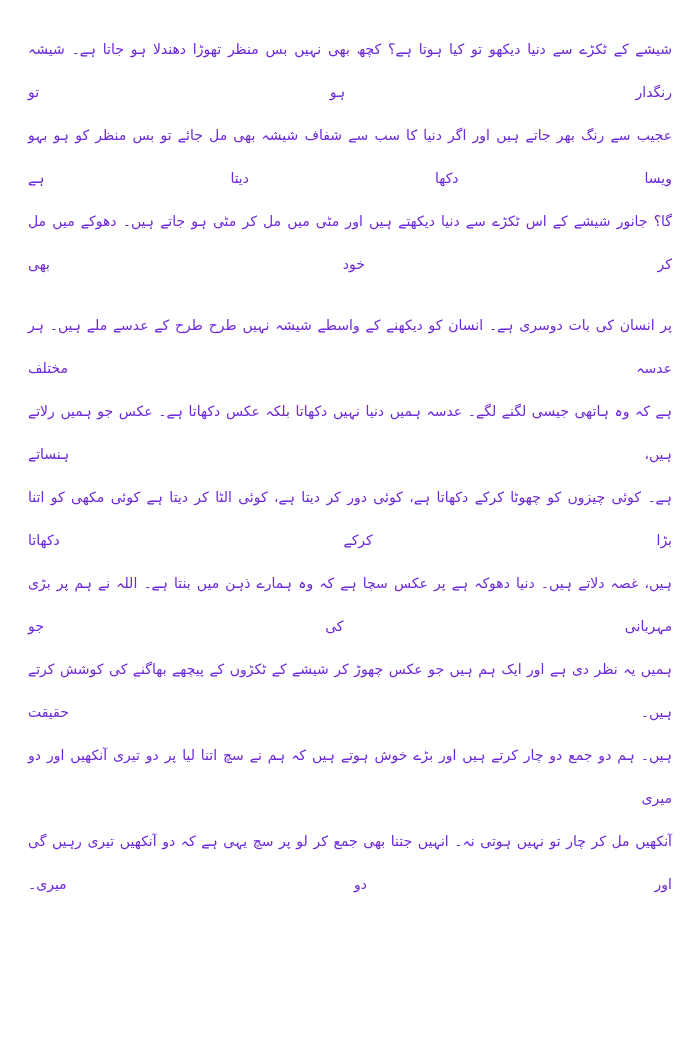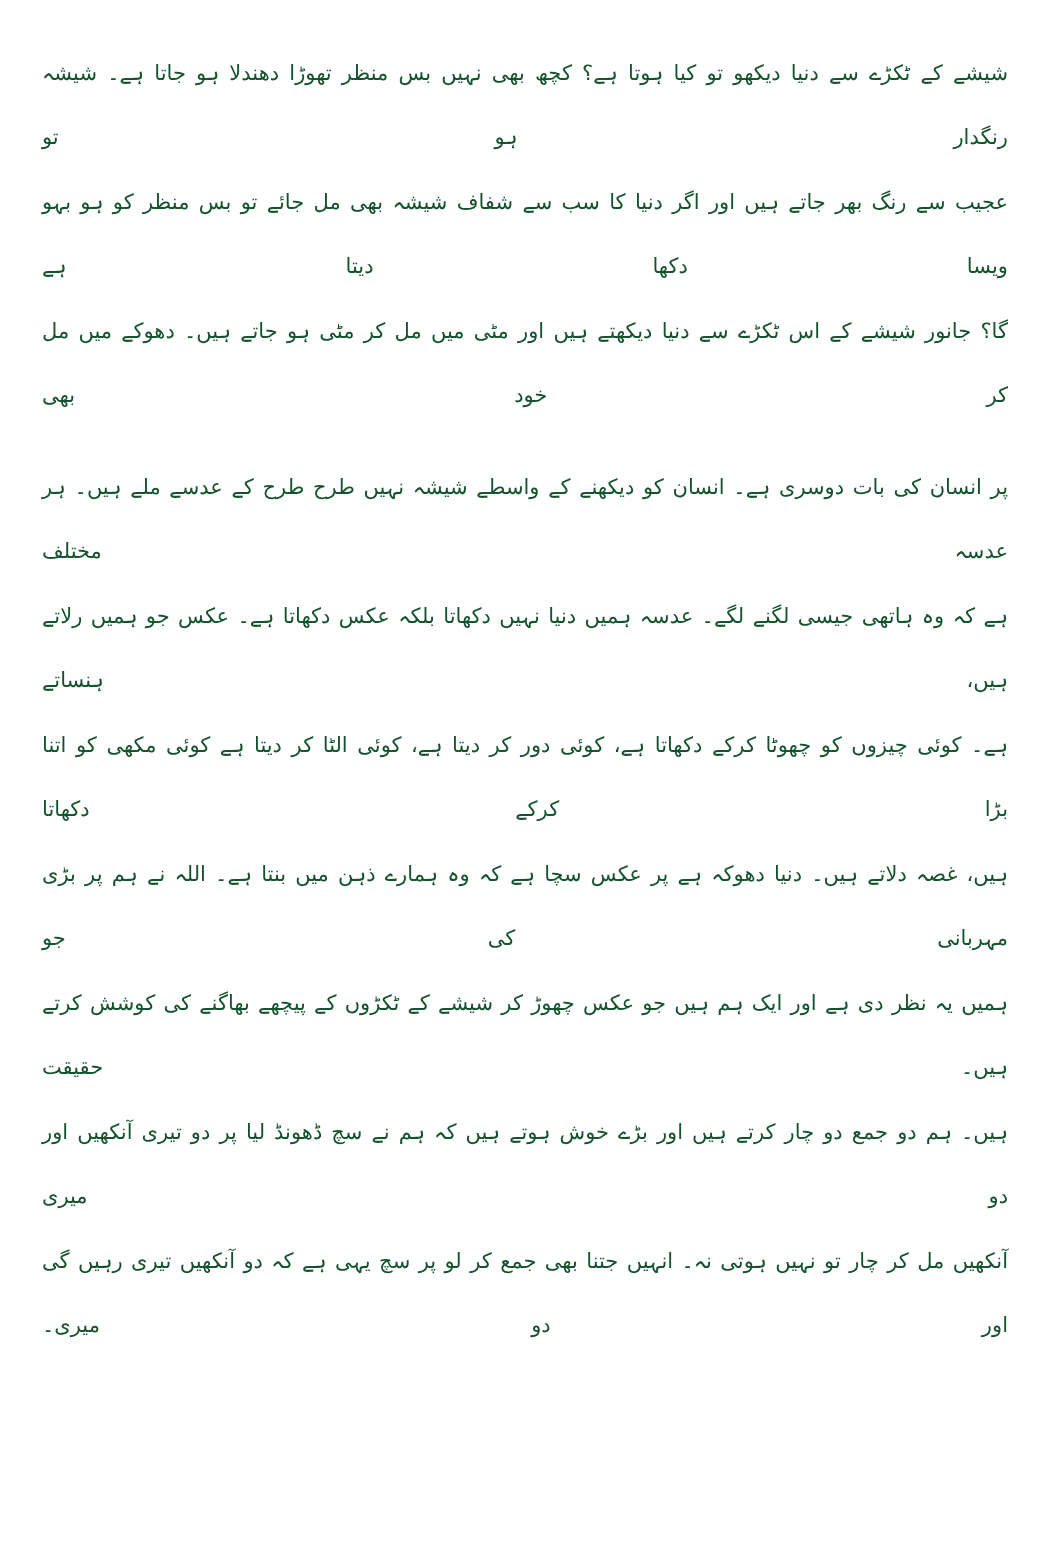--- a/index.html
+++ b/index.html
@@ -25,21 +25,21 @@
     margin: 0 0 18px 0;
   }
   .line {
     font-size: 14px;
     line-height: 43px;
     min-height: 43px;
     text-align: justify;
     text-align-last: justify;
     text-justify: inter-word;
     word-spacing: 1px;
-    color: #14532d;
+    color: #6d28d9;
   }
   .line.end {
     text-align-last: right;
   }
 </style>
 </head>
 <body>
 
 <div class="page" dir="rtl" lang="ur">
 
@@ -48,18 +48,18 @@
     <div class="line">عجیب سے رنگ بھر جاتے ہیں اور اگر دنیا کا سب سے شفاف شیشہ بھی مل جائے تو بس منظر کو ہو بہو ویسا دکھا دیتا ہے</div>
     <div class="line">گا؟ جانور شیشے کے اس ٹکڑے سے دنیا دیکھتے ہیں اور مٹی میں مل کر مٹی ہو جاتے ہیں۔ دھوکے میں مل کر خود بھی</div>
   </div>
 
   <div class="para">
     <div class="line">پر انسان کی بات دوسری ہے۔ انسان کو دیکھنے کے واسطے شیشہ نہیں طرح طرح کے عدسے ملے ہیں۔ ہر عدسہ مختلف</div>
     <div class="line">ہے کہ وہ ہاتھی جیسی لگنے لگے۔ عدسہ ہمیں دنیا نہیں دکھاتا بلکہ عکس دکھاتا ہے۔ عکس جو ہمیں رلاتے ہیں، ہنساتے</div>
     <div class="line">ہے۔ کوئی چیزوں کو چھوٹا کرکے دکھاتا ہے، کوئی دور کر دیتا ہے، کوئی الٹا کر دیتا ہے کوئی مکھی کو اتنا بڑا کرکے دکھاتا</div>
     <div class="line">ہیں، غصہ دلاتے ہیں۔ دنیا دھوکہ ہے پر عکس سچا ہے کہ وہ ہمارے ذہن میں بنتا ہے۔ اللہ نے ہم پر بڑی مہربانی کی جو</div>
     <div class="line">ہمیں یہ نظر دی ہے اور ایک ہم ہیں جو عکس چھوڑ کر شیشے کے ٹکڑوں کے پیچھے بھاگنے کی کوشش کرتے ہیں۔ حقیقت</div>
-    <div class="line">ہیں۔ ہم دو جمع دو چار کرتے ہیں اور بڑے خوش ہوتے ہیں کہ ہم نے سچ ڈھونڈ لیا پر دو تیری آنکھیں اور دو میری</div>
+    <div class="line">ہیں۔ ہم دو جمع دو چار کرتے ہیں اور بڑے خوش ہوتے ہیں کہ ہم نے سچ اتنا لیا پر دو تیری آنکھیں اور دو میری</div>
     <div class="line">آنکھیں مل کر چار تو نہیں ہوتی نہ۔ انہیں جتنا بھی جمع کر لو پر سچ یہی ہے کہ دو آنکھیں تیری رہیں گی اور دو میری۔</div>
 
   </div>
 
 </div>
 
 </body></html>

